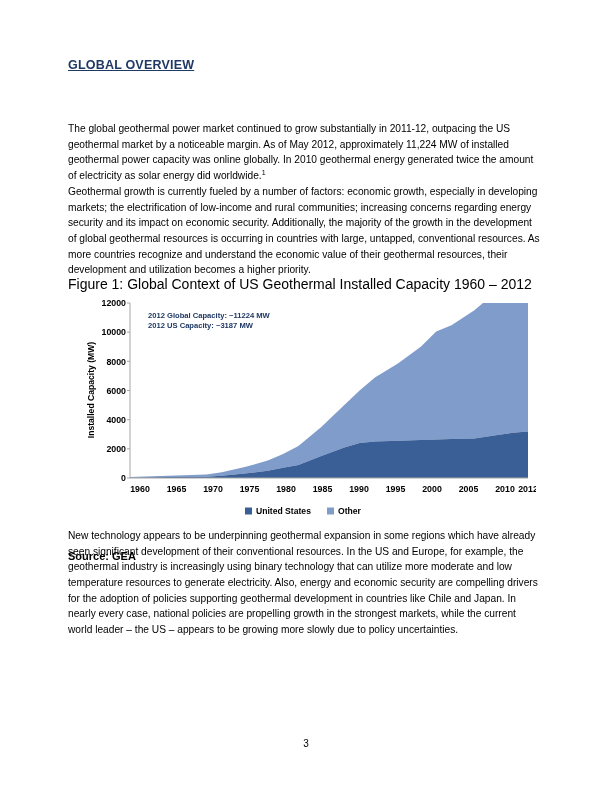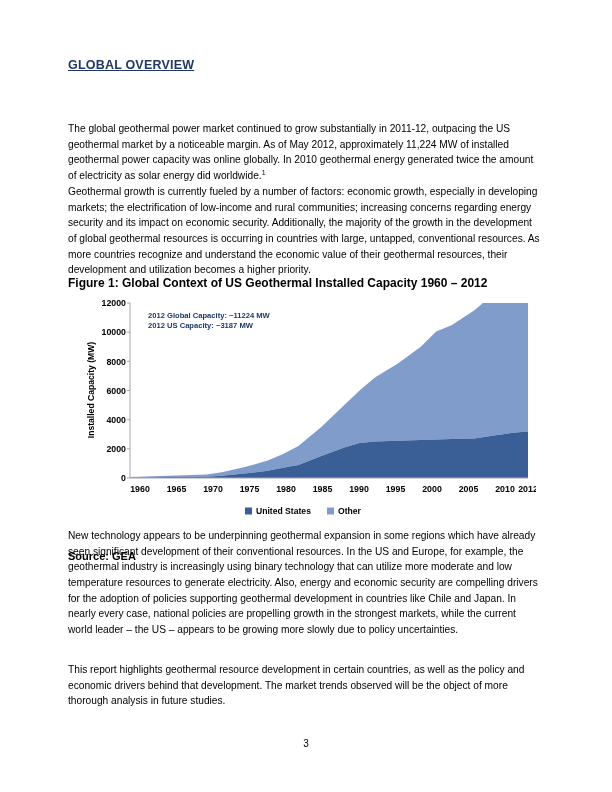--- a/index.html
+++ b/index.html
@@ -48,22 +48,22 @@
   }
   #para-1 { top: 111px; }
   #para-2 { top: 174px; }
   #para-3 { top: 518px; }
   #para-4 { top: 652px; }
 
   .figure-caption {
     position: absolute;
     left: 68px;
     top: 276px;
-    font-size: 12px;
-    font-weight: bold;
+    font-size: 14px;
+    font-weight: normal;
     color: #000000;
   }
   .source-note {
     position: absolute;
     left: 68px;
     top: 550px;
     font-size: 11px;
     font-weight: bold;
     color: #000000;
   }
@@ -179,16 +179,15 @@
       <text class="legend-text" x="172" y="222">United States</text>
       <rect x="243" y="215.5" width="7" height="7" fill="#809CCB"></rect>
       <text class="legend-text" x="254" y="222">Other</text>
     </svg>
   </div>
 
   <div class="source-note">Source: GEA</div>
 
   <p class="para" id="para-3">New technology appears to be underpinning geothermal expansion in some regions which have already seen significant development of their conventional resources.  In the US and Europe, for example, the geothermal industry is increasingly using binary technology that can utilize more moderate and low temperature resources to generate electricity. Also, energy and economic security are compelling drivers for the adoption of policies supporting geothermal development in countries like Chile and Japan. In nearly every case, national policies are propelling growth in the strongest markets, while the current world leader – the US – appears to be growing more slowly due to policy uncertainties.</p>
 
-  <p class="para" id="para-4">This report highlights geothermal resource development in certain countries, as well as the policy and economic drivers behind that development. The market trends observed will be the object of more thorough analysis in future studies.</p>
 
   <div class="page-number">3</div>
 </div>
 
 </body></html>

